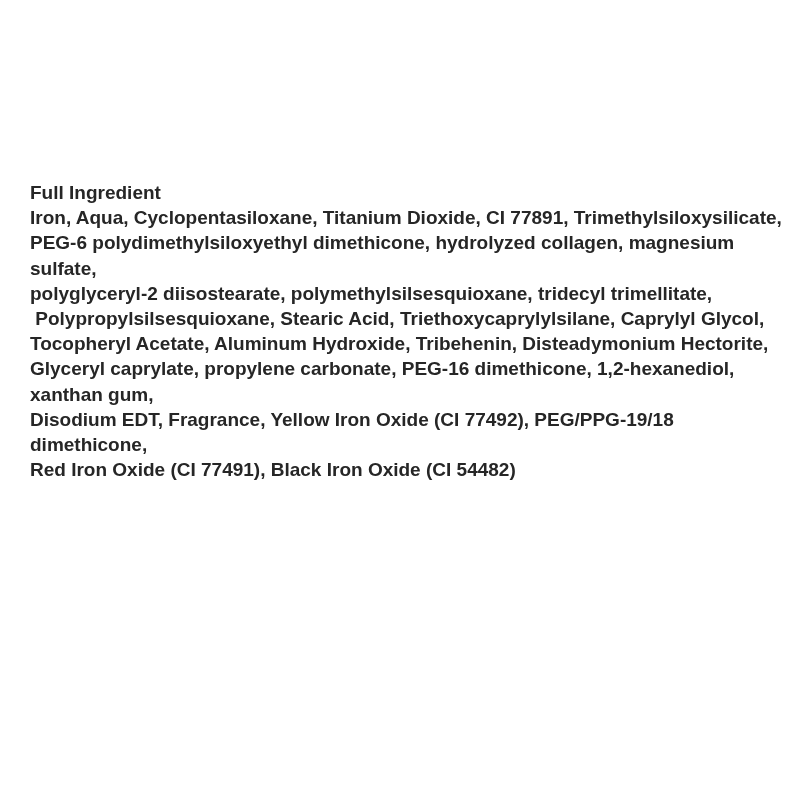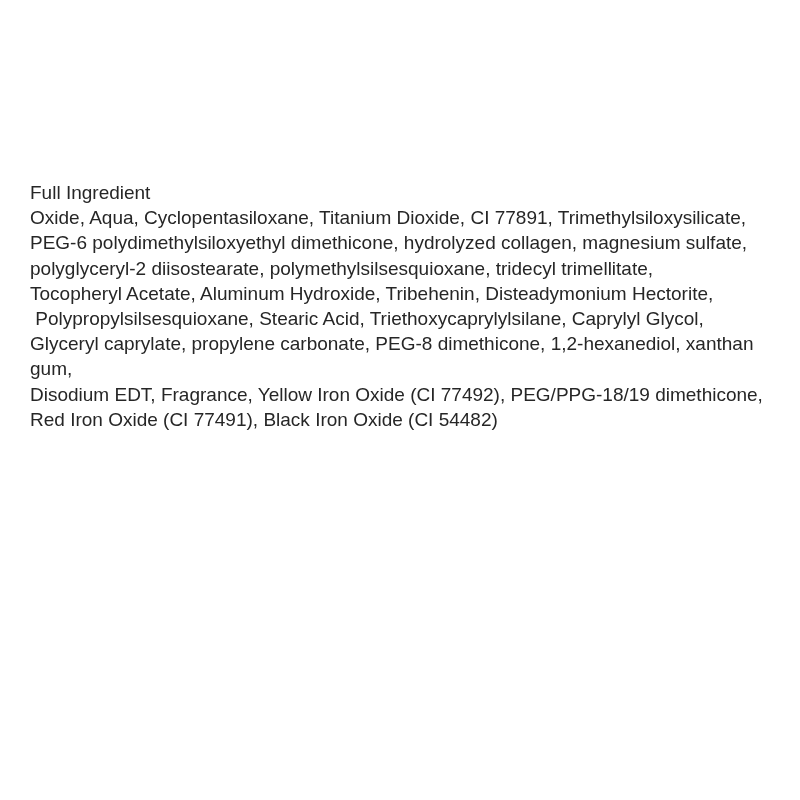--- a/index.html
+++ b/index.html
@@ -14,34 +14,34 @@
     position: relative;
     font-family: "Liberation Sans", "DejaVu Sans", sans-serif;
   }
   .ingredient-block {
     position: absolute;
     left: 30px;
     top: 180px;
     width: 762px;
     font-size: 19px;
     line-height: 25.2px;
-    font-weight: 400;
+    font-weight: 700;
     color: #262626;
     letter-spacing: 0px;
   }
   .ingredient-block .line {
     white-space: pre-wrap;
   }
 </style>
 </head>
 <body>
 
 <div class="ingredient-block">
   <div class="line">Full Ingredient</div>
-  <div class="line">Oxide, Aqua, Cyclopentasiloxane, Titanium Dioxide, CI 77891, Trimethylsiloxysilicate,</div>
+  <div class="line">Iron, Aqua, Cyclopentasiloxane, Titanium Dioxide, CI 77891, Trimethylsiloxysilicate,</div>
   <div class="line">PEG-6 polydimethylsiloxyethyl dimethicone, hydrolyzed collagen, magnesium sulfate,</div>
   <div class="line">polyglyceryl-2 diisostearate, polymethylsilsesquioxane, tridecyl trimellitate,</div>
+  <div class="line"> Polypropylsilsesquioxane, Stearic Acid, Triethoxycaprylylsilane, Caprylyl Glycol,</div>
   <div class="line">Tocopheryl Acetate, Aluminum Hydroxide, Tribehenin, Disteadymonium Hectorite,</div>
-  <div class="line"> Polypropylsilsesquioxane, Stearic Acid, Triethoxycaprylylsilane, Caprylyl Glycol,</div>
-  <div class="line">Glyceryl caprylate, propylene carbonate, PEG-8 dimethicone, 1,2-hexanediol, xanthan gum,</div>
-  <div class="line">Disodium EDT, Fragrance, Yellow Iron Oxide (CI 77492), PEG/PPG-18/19 dimethicone,</div>
+  <div class="line">Glyceryl caprylate, propylene carbonate, PEG-16 dimethicone, 1,2-hexanediol, xanthan gum,</div>
+  <div class="line">Disodium EDT, Fragrance, Yellow Iron Oxide (CI 77492), PEG/PPG-19/18 dimethicone,</div>
   <div class="line">Red Iron Oxide (CI 77491), Black Iron Oxide (CI 54482)</div>
 </div>
 
 </body></html>

